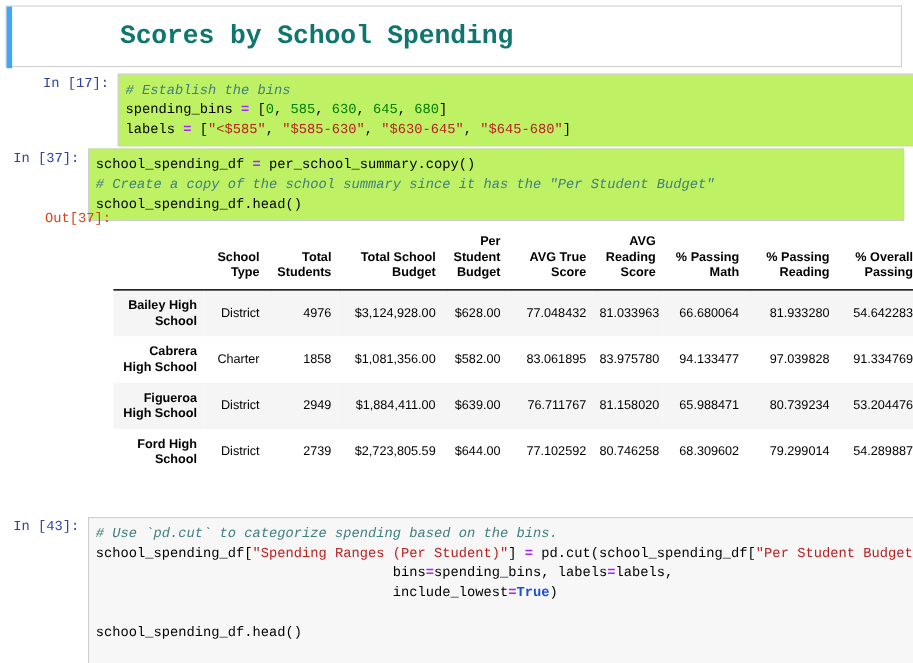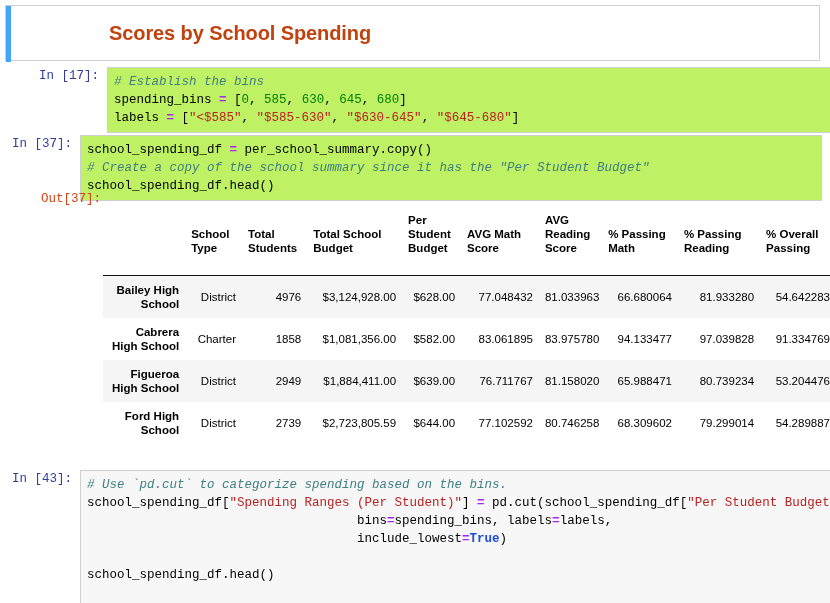--- a/index.html
+++ b/index.html
@@ -58,24 +58,24 @@
   }
   .md-selbar {
     position: absolute;
     left: 0px;
     top: 0px;
     width: 5px;
     height: 56px;
     background: #42A5F5;
   }
   .md-title {
-    font-family: Liberation Sans, sans-serif;
-    font-size: 20px;
+    font-family: Liberation Mono, monospace;
+    font-size: 24px;
     font-weight: bold;
-    color: #c2410c;
+    color: #0f766e;
     margin-left: 103px;
     letter-spacing: -0.1px;
   }
 
   
   .code-box {
     flex: 1 1 auto;
     background: #bef264;
     border: 1px solid #cfcfcf;
     box-sizing: border-box;
@@ -114,24 +114,24 @@
     border: none;
     font-family: "Liberation Sans", sans-serif;
     font-size: 11.5px;
     color: #000000;
     table-layout: fixed;
     width: 733px;
   }
   table.dataframe thead th {
     border: none;
     border-bottom: 1px solid #111111;
-    text-align: left;
+    text-align: right;
     vertical-align: bottom;
     font-weight: bold;
-    padding: 1px 6px 20px 6px;
+    padding: 1px 6px 8px 6px;
     line-height: 14px;
   }
   table.dataframe tbody th {
     border: none;
     text-align: right;
     vertical-align: middle;
     font-weight: bold;
     padding: 7px 6px 7px 4px;
     line-height: 14px;
   }
@@ -197,21 +197,21 @@
             <col class="c-7">
             <col class="c-8">
         </colgroup>
         <thead>
           <tr>
             <th></th>
             <th>School Type</th>
             <th>Total Students</th>
             <th>Total School Budget</th>
             <th>Per Student Budget</th>
-            <th>AVG Math Score</th>
+            <th>AVG True Score</th>
             <th>AVG Reading Score</th>
             <th>% Passing Math</th>
             <th>% Passing Reading</th>
             <th>% Overall Passing</th>
           </tr>
         </thead>
         <tbody>
           <tr>
             <th>Bailey High School</th>
             <td>District</td>

